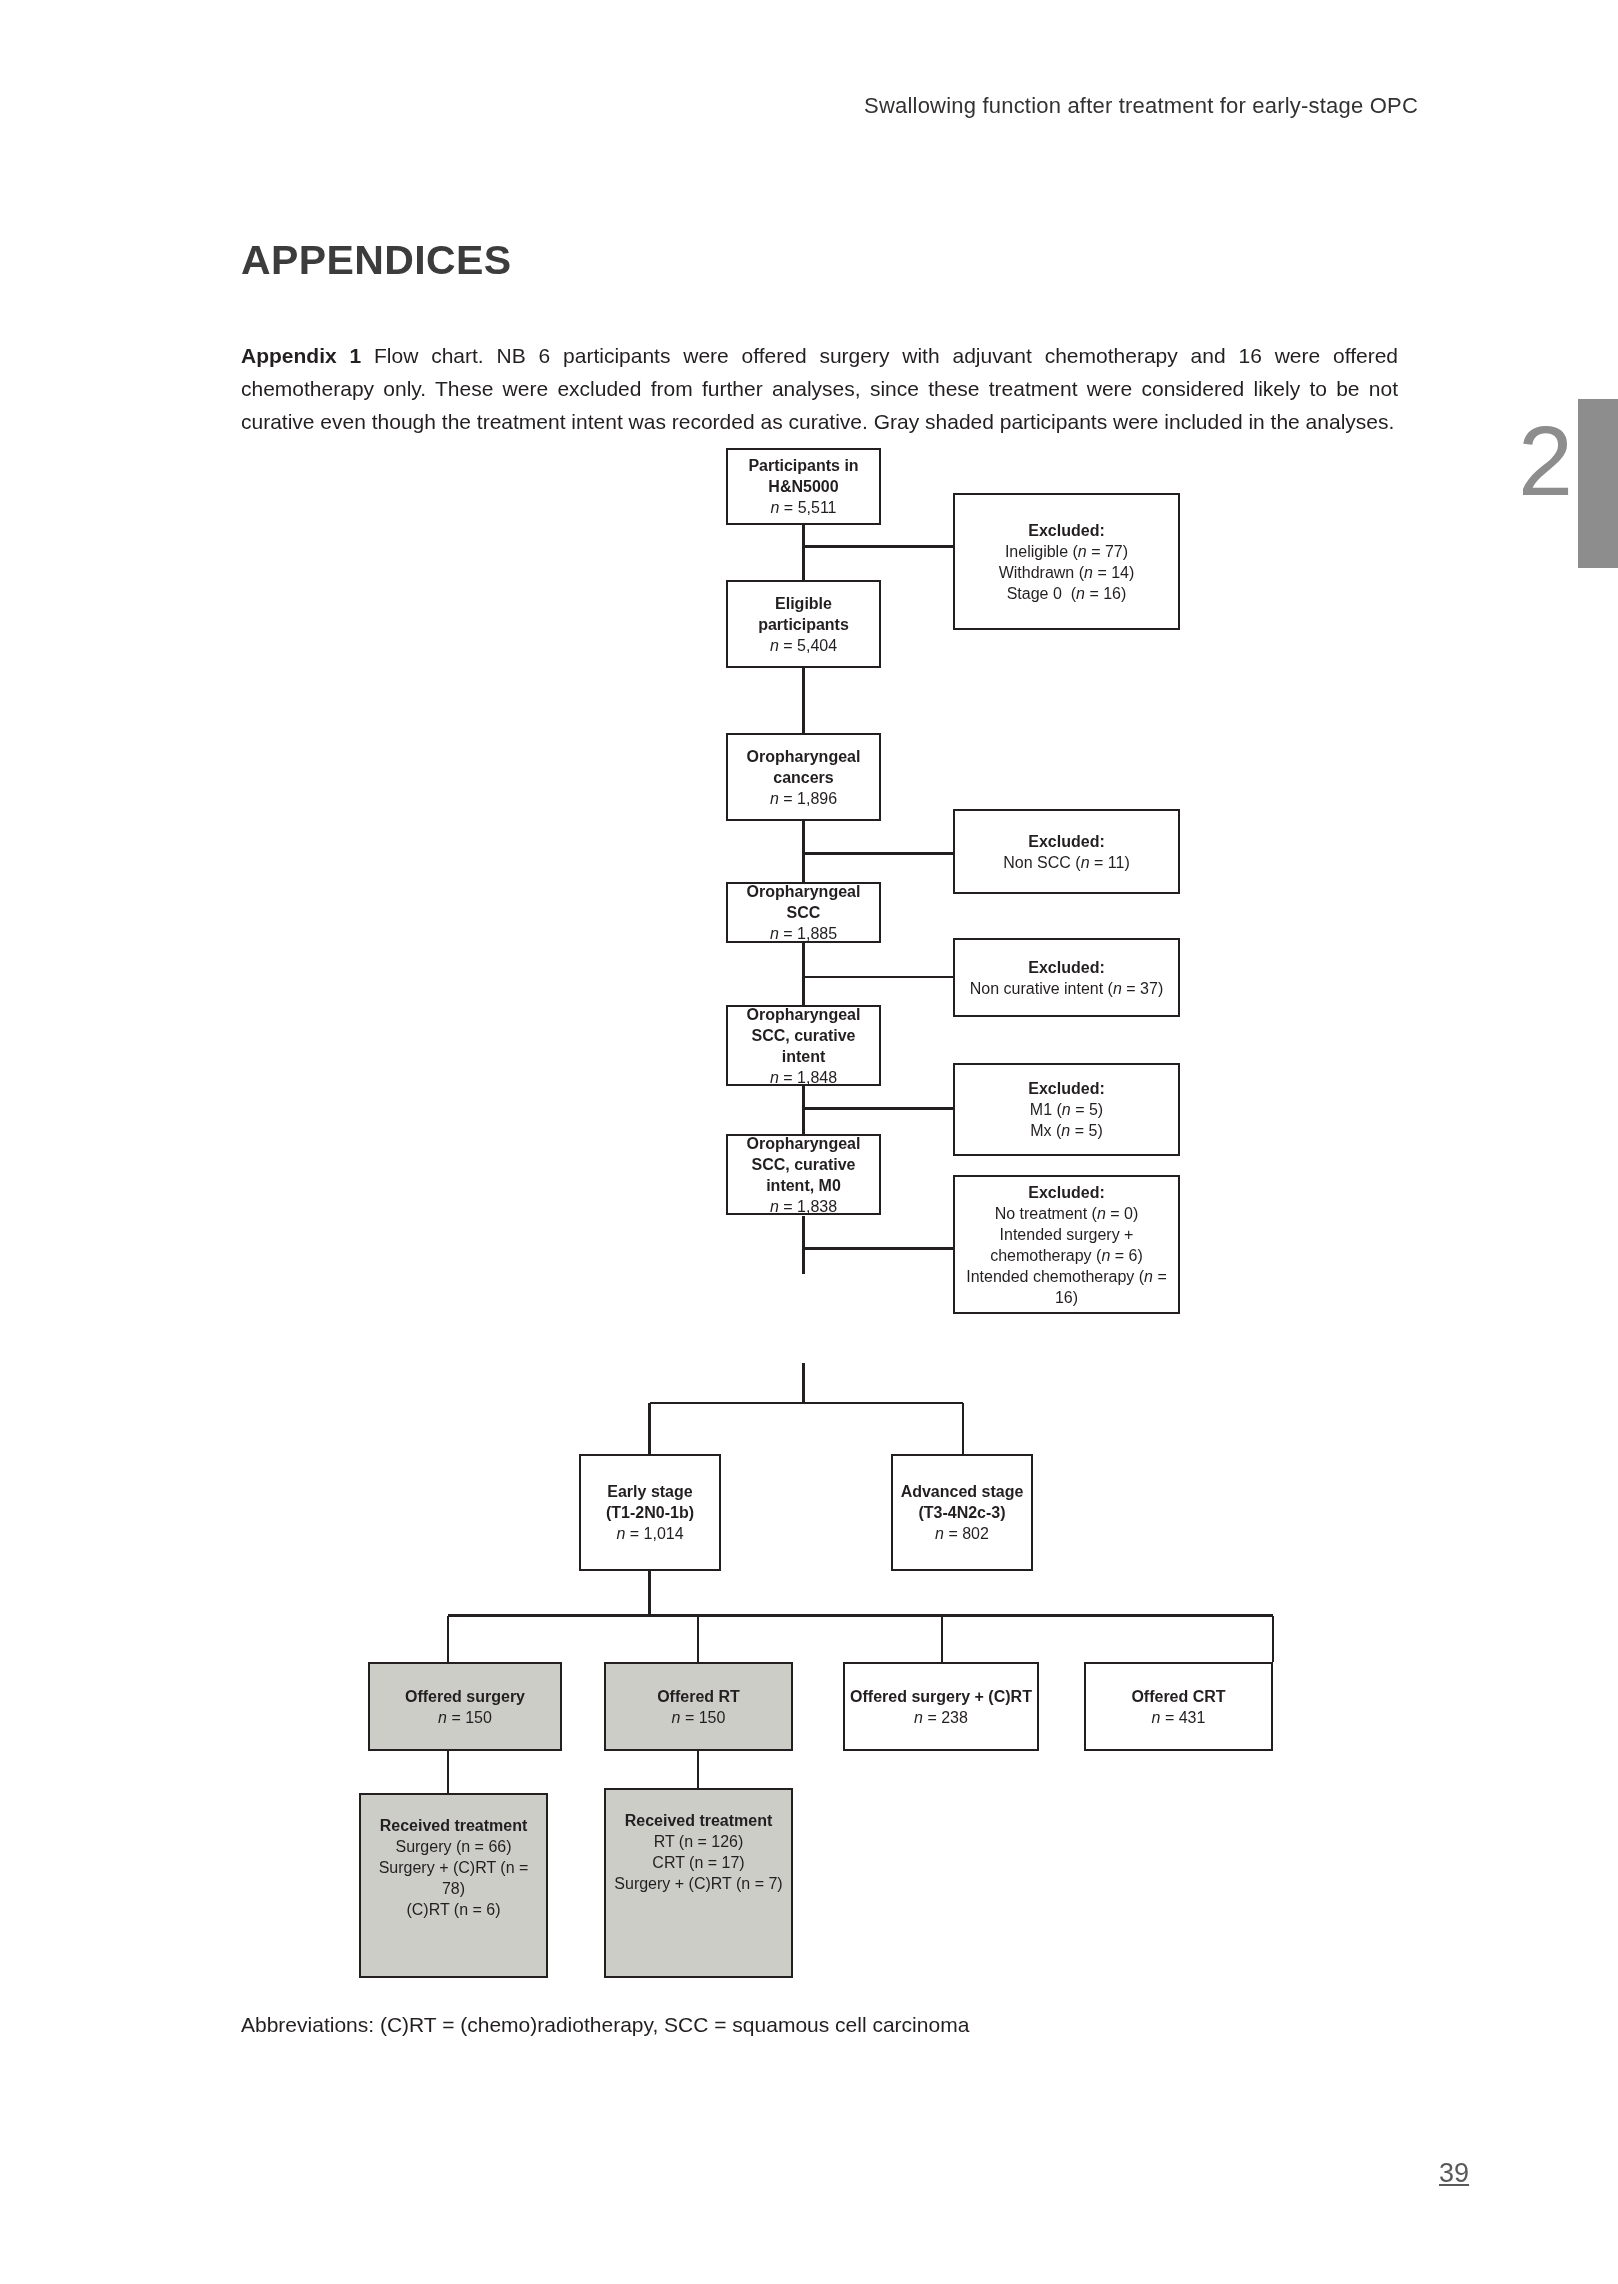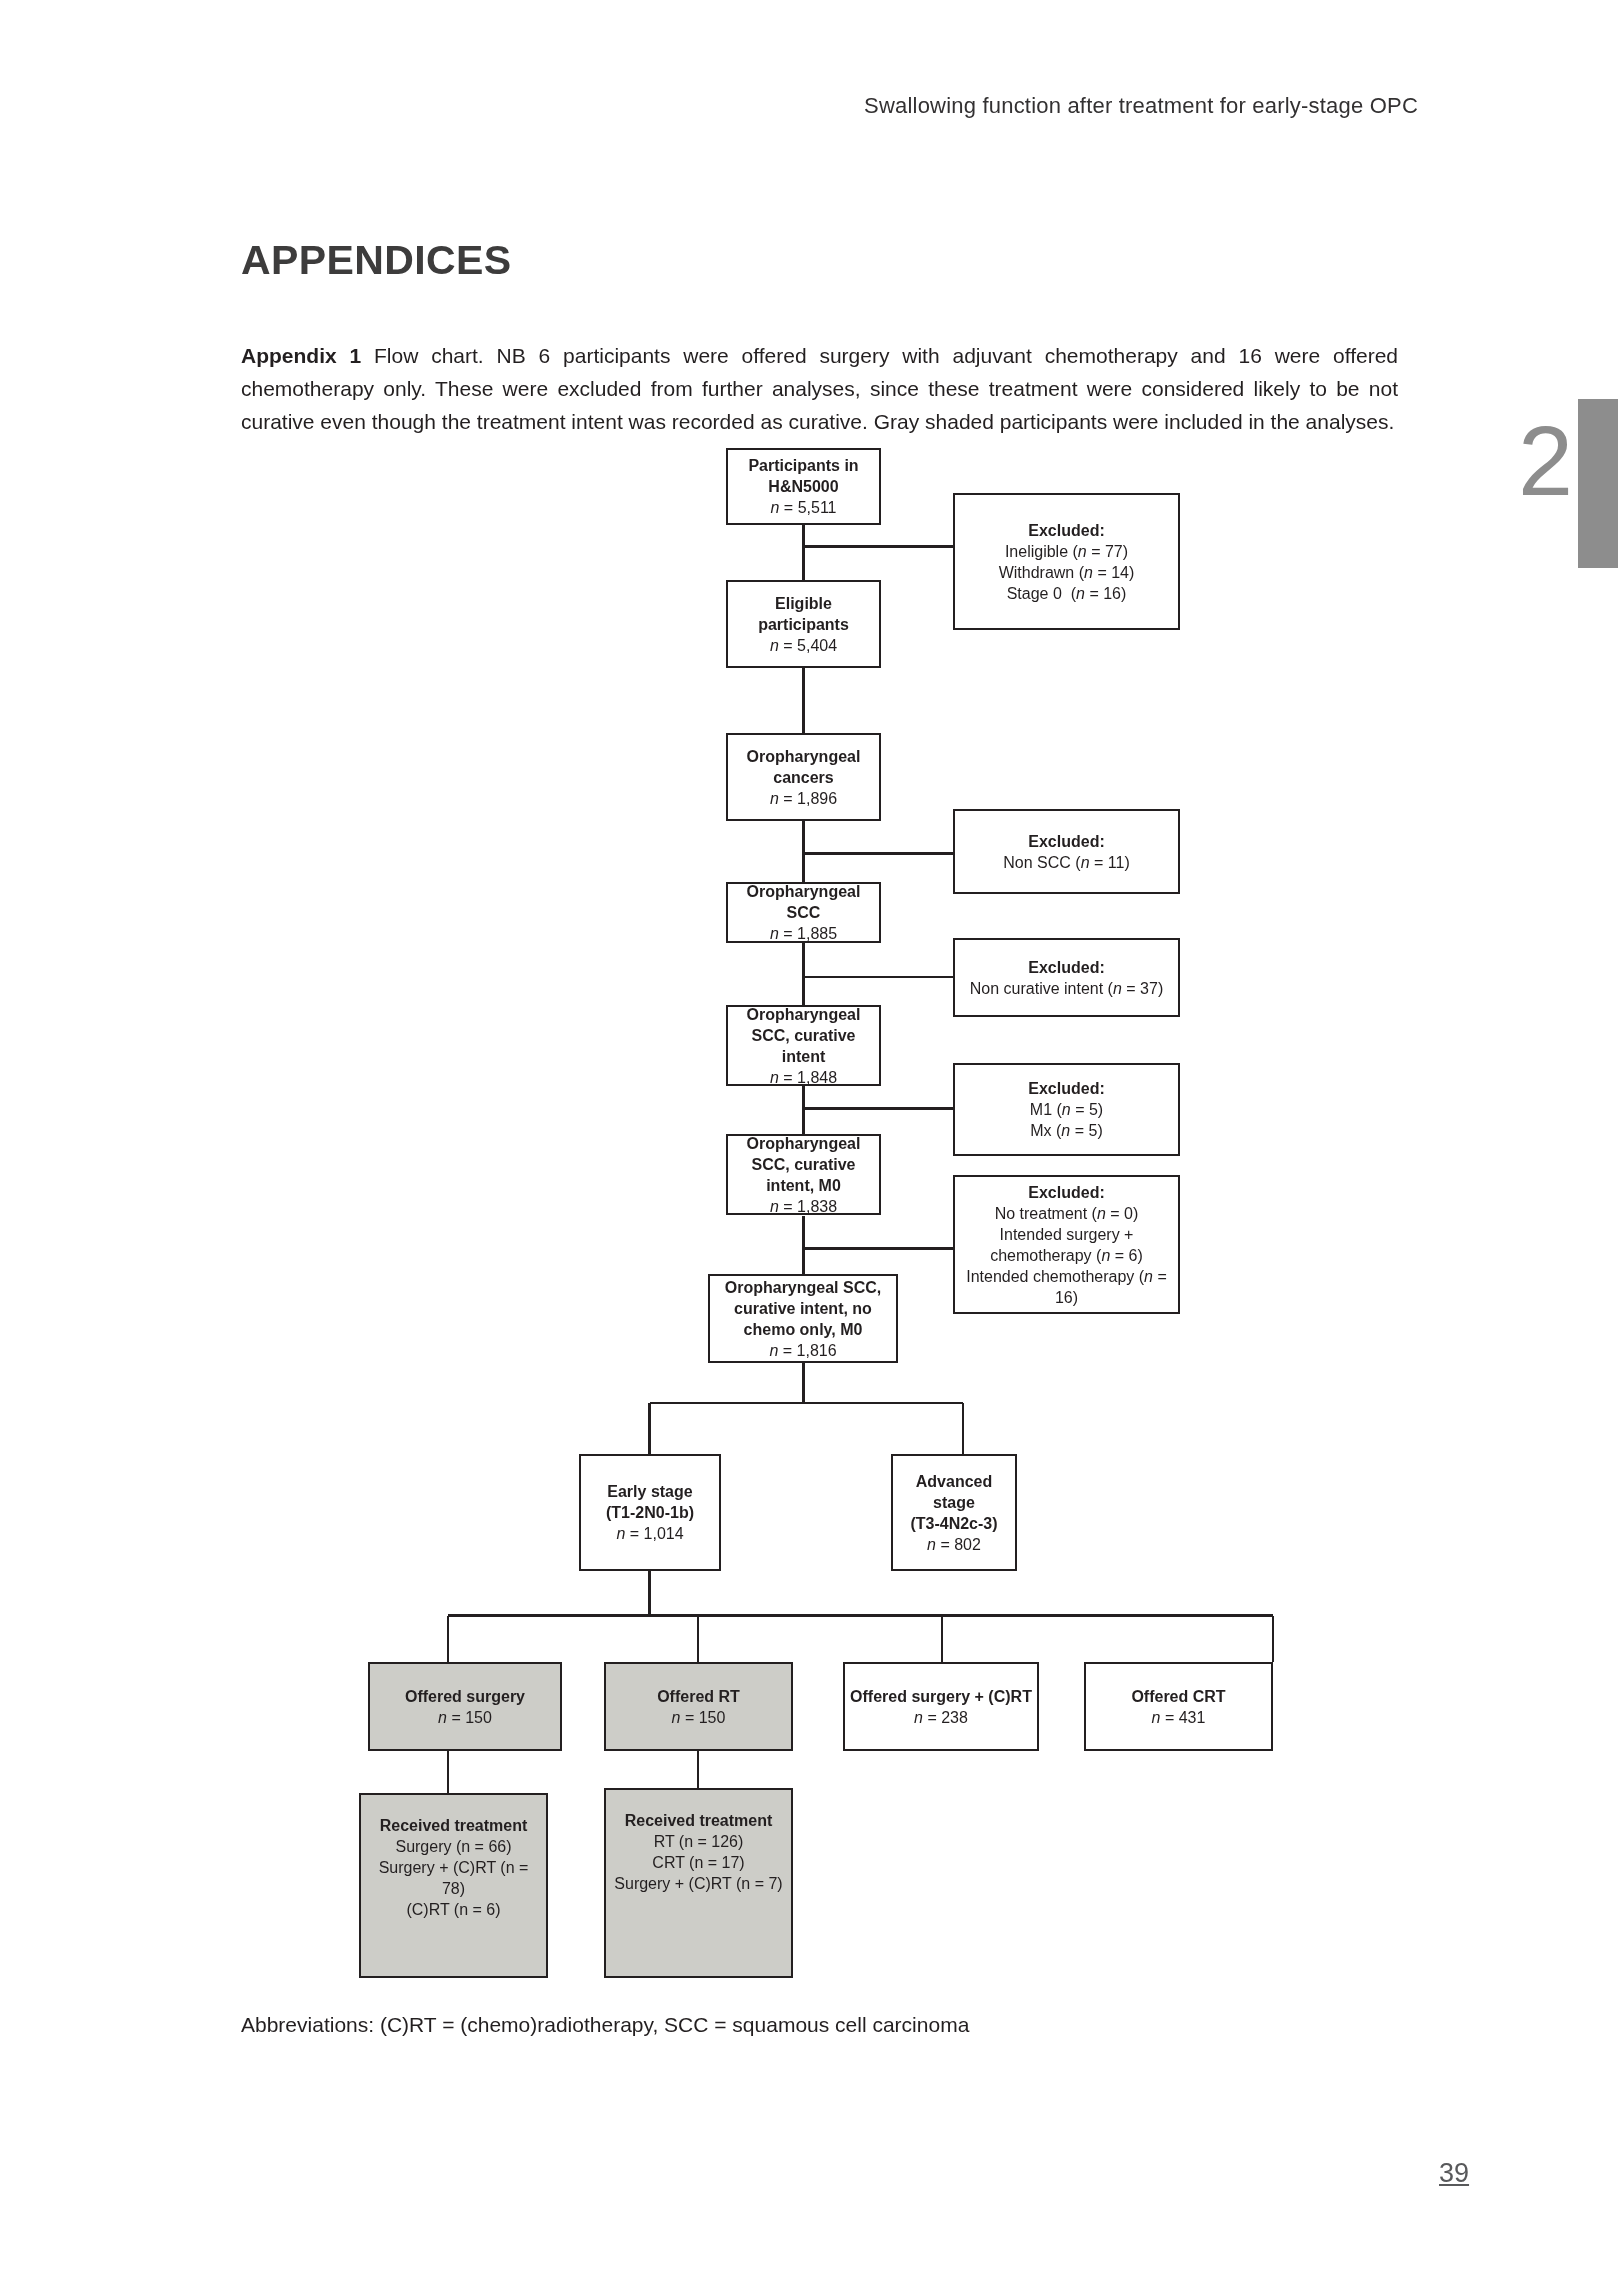--- a/index.html
+++ b/index.html
@@ -247,34 +247,28 @@
 
     <div class="node" style="left:953px; top:1175px; width:227px; height:139px;">
       <span class="ttl">Excluded:</span>
       <span class="ln">No treatment (<i>n</i> = 0)</span>
       <span class="ln">Intended surgery +</span>
       <span class="ln">chemotherapy (<i>n</i> = 6)</span>
       <span class="ln">Intended chemotherapy (<i>n</i> =</span>
       <span class="ln">16)</span>
     </div>
 
-    <div class="node" style="left:708px; top:1274px; width:190px; height:89px;">
-      <span class="ttl">Oropharyngeal SCC,</span>
-      <span class="ttl">curative intent, no</span>
-      <span class="ttl">chemo only, M0</span>
-      <span class="ln"><i>n</i> = 1,816</span>
-    </div>
 
     <div class="node" style="left:579px; top:1454px; width:142px; height:117px;">
       <span class="ttl">Early stage</span>
       <span class="ttl">(T1-2N0-1b)</span>
       <span class="ln"><i>n</i> = 1,014</span>
     </div>
 
-    <div class="node" style="left:891px; top:1454px; width:126px; height:117px;justify-content:center;">
+    <div class="node" style="left:891px; top:1454px; width:142px; height:117px;justify-content:center;">
       <span class="ttl">Advanced stage</span>
       <span class="ttl">(T3-4N2c-3)</span>
       <span class="ln"><i>n</i> = 802</span>
     </div>
 
     <div class="node shaded" style="left:368px; top:1662px; width:194px; height:89px;">
       <span class="ttl">Offered surgery</span>
       <span class="ln"><i>n</i> = 150</span>
     </div>
 

